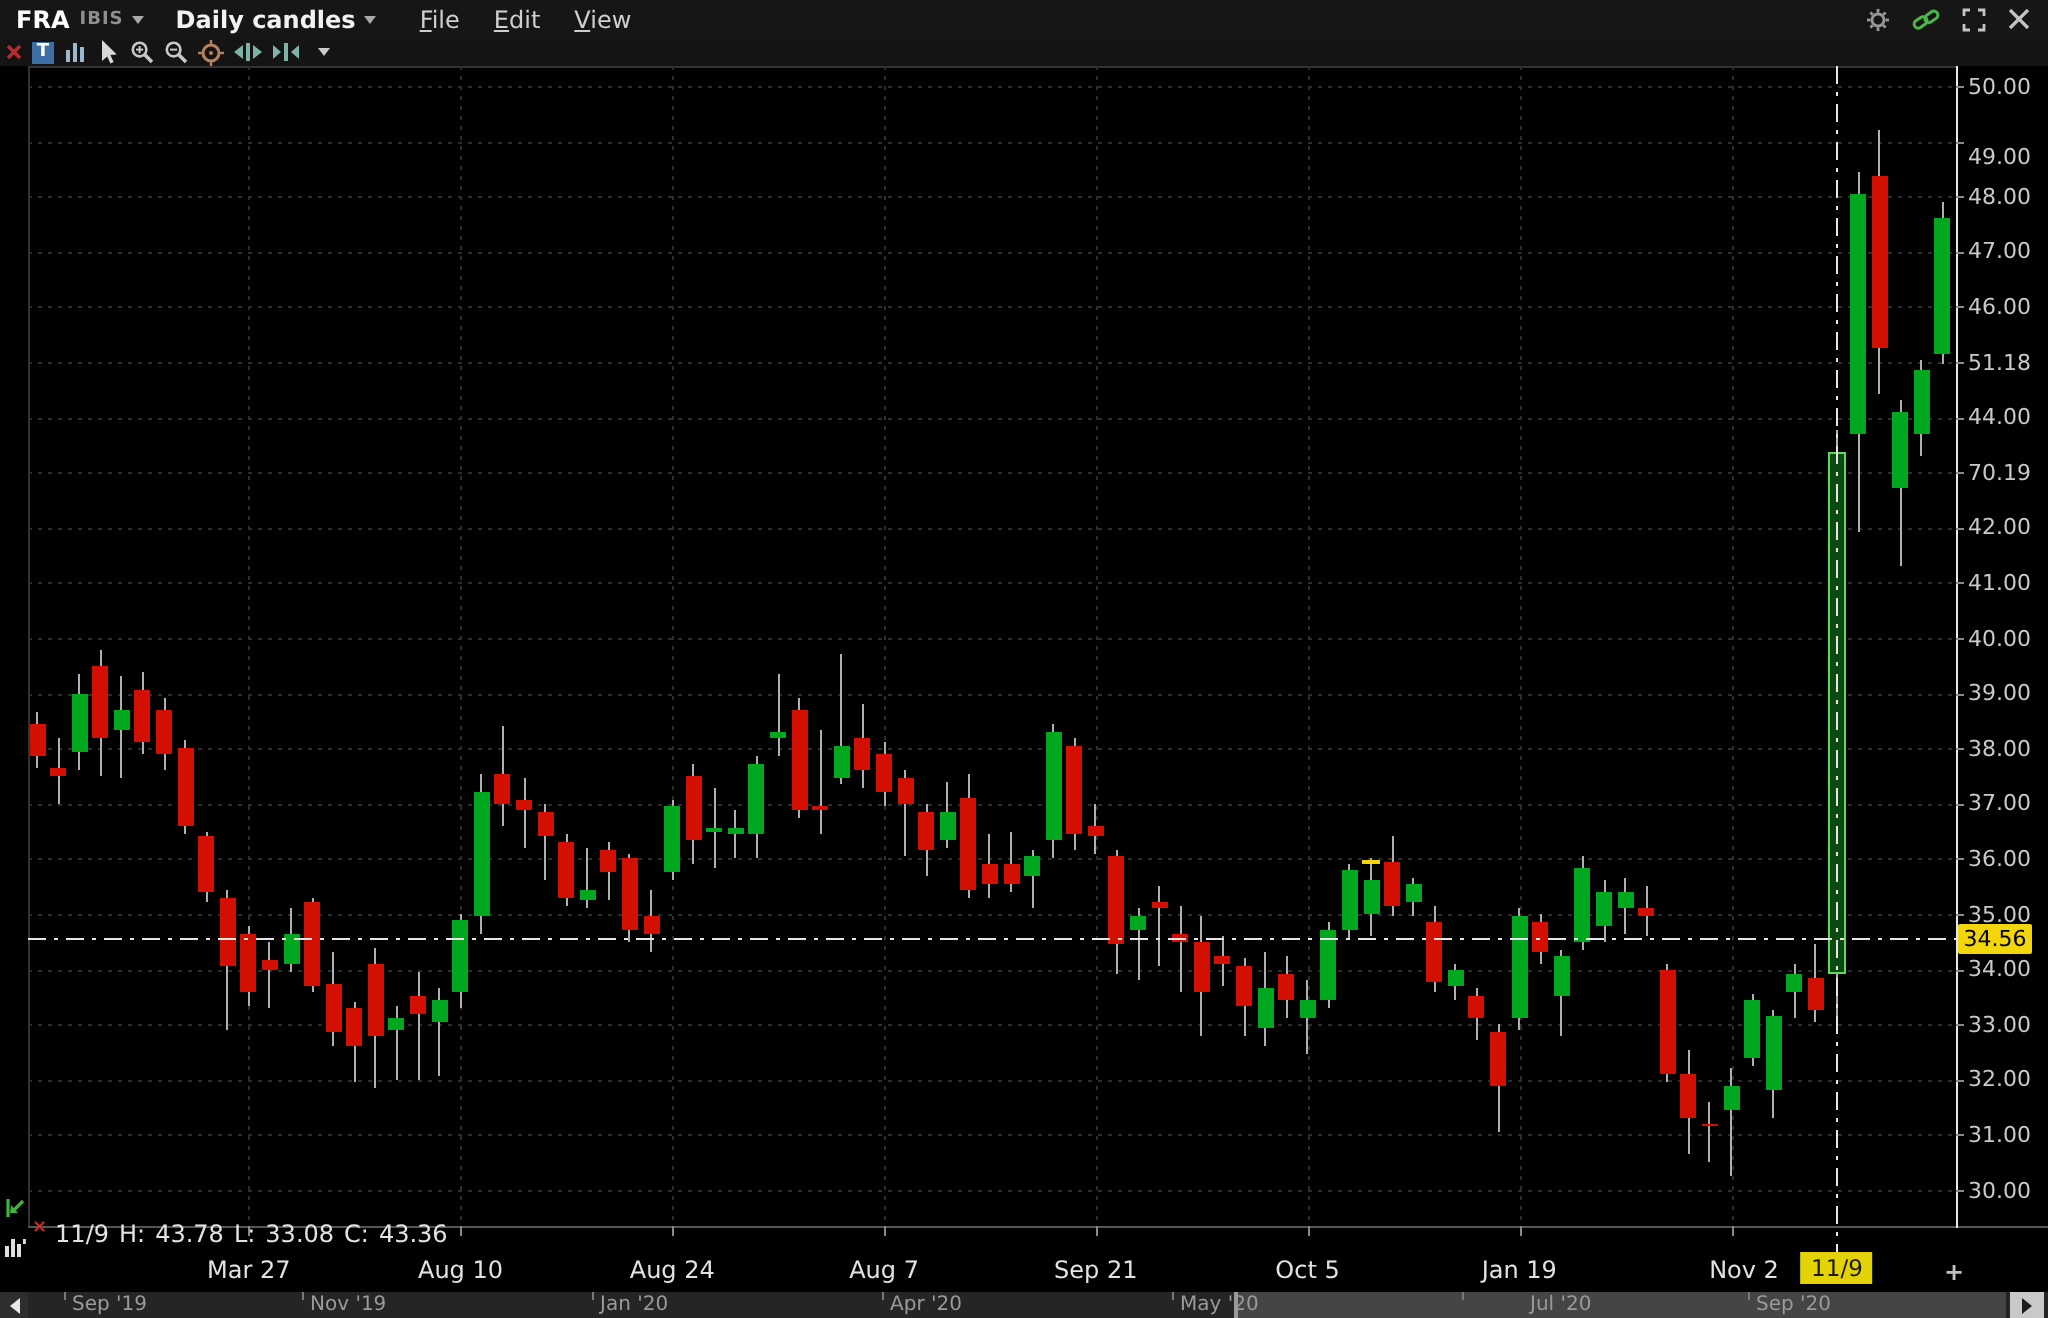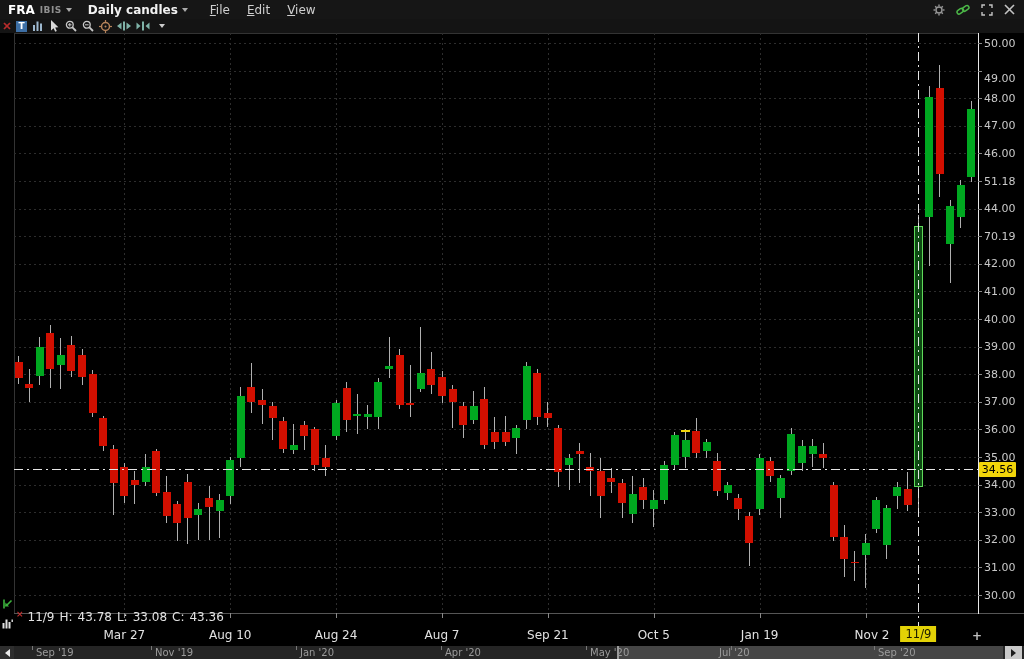--- a/index.html
+++ b/index.html
@@ -512,21 +512,21 @@
       <div class="tl-label" style="left: 36px;">Sep '19</div>
       <div class="tl-tick" style="left: 151px;"></div>
       <div class="tl-label" style="left: 155px;">Nov '19</div>
       <div class="tl-tick" style="left: 296px;"></div>
       <div class="tl-label" style="left: 300px;">Jan '20</div>
       <div class="tl-tick" style="left: 441px;"></div>
       <div class="tl-label" style="left: 445px;">Apr '20</div>
       <div class="tl-tick" style="left: 586px;"></div>
       <div class="tl-label" style="left: 590px;">May '20</div>
       <div class="tl-tick" style="left: 731px;"></div>
-      <div class="tl-label" style="left: 719px;">Jul '20</div>
+      <div class="tl-label" style="left: 765px;">Jul '20</div>
       <div class="tl-tick" style="left: 874px;"></div>
       <div class="tl-label" style="left: 878px;">Sep '20</div>
       <div id="tl-left">
         <span class="tri-l"></span>
       </div>
       <div id="tl-right">
         <span class="tri-r"></span>
       </div>
     </div>
 

